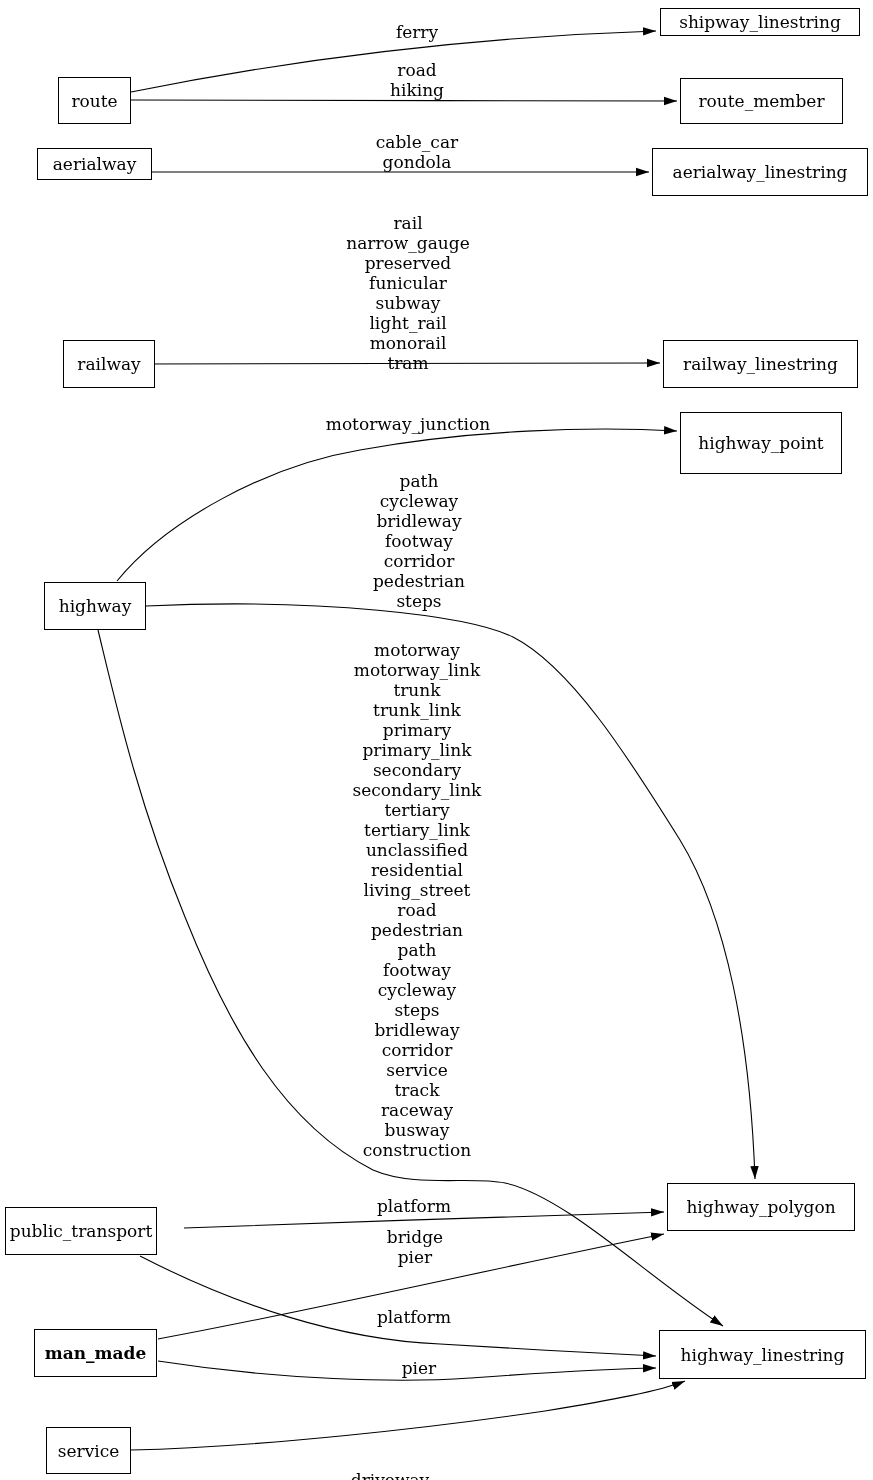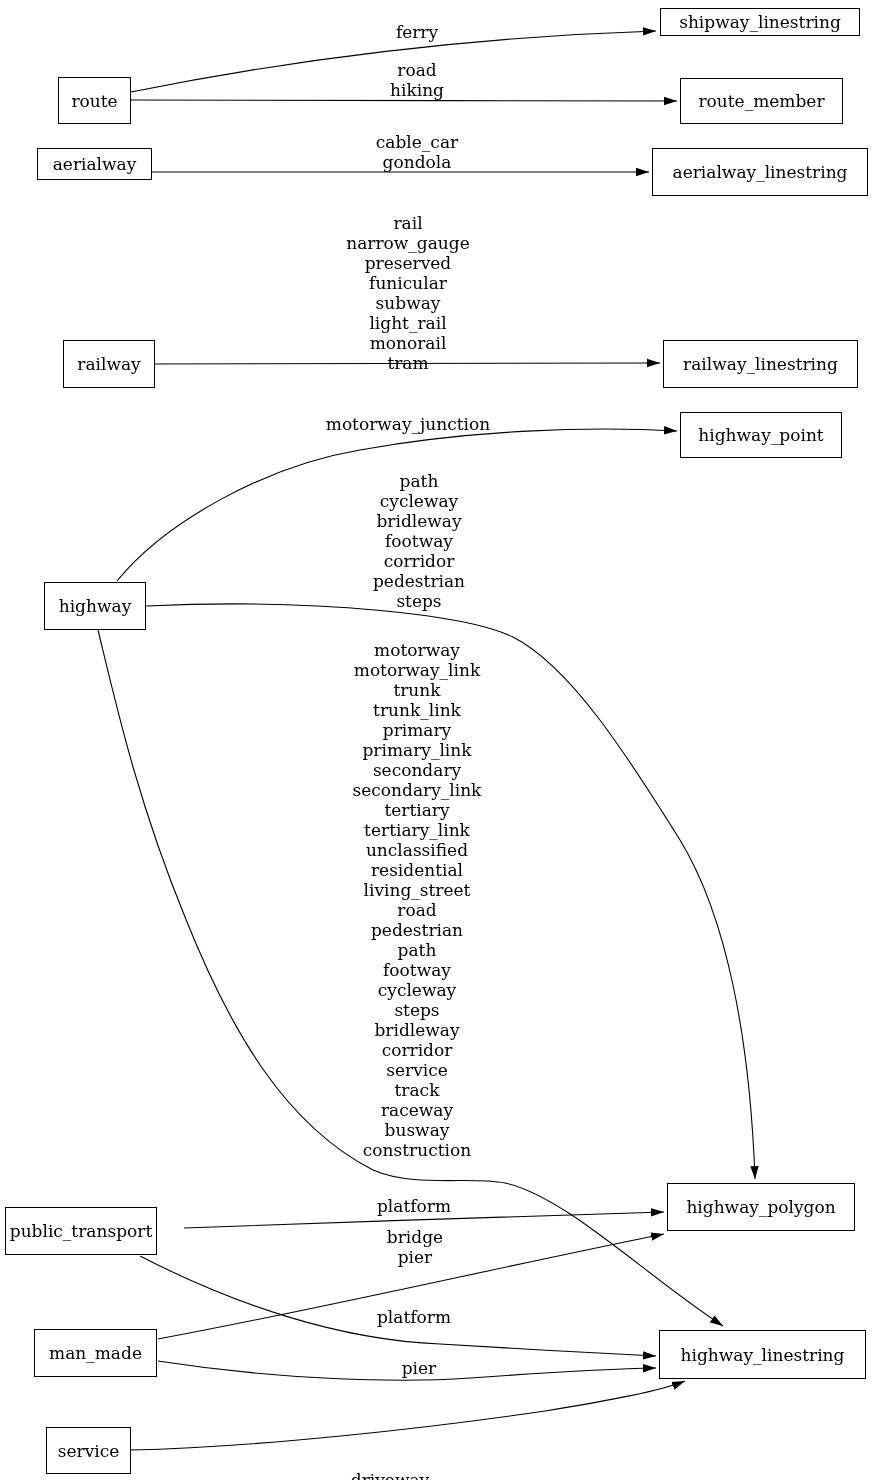--- a/index.html
+++ b/index.html
@@ -71,28 +71,28 @@
     <path class="edge" d="M 158,1339 C 320,1309 500,1267 664,1234" marker-end="url(#arrow)"></path>
     <path class="edge" d="M 158,1361 C 280,1380 400,1383 470,1378 C 540,1373 595,1369 656,1368" marker-end="url(#arrow)"></path>
     <path class="edge" d="M 131,1450 C 260,1447 430,1428 545,1411 C 612,1400 660,1391 685,1381" marker-end="url(#arrow)"></path>
   </svg>
 
   <div class="node" style="left:58px;  top:77px;   width:73px;  height:47px;">route</div>
   <div class="node" style="left:37px;  top:148px;  width:115px; height:32px;">aerialway</div>
   <div class="node" style="left:49px;  top:340px;  width:92px;  height:48px;margin-left:14px;">railway</div>
   <div class="node" style="left:44px;  top:582px;  width:102px; height:48px;">highway</div>
   <div class="node" style="left:5px;   top:1207px; width:152px; height:48px;">public_transport</div>
-  <div class="node" style="left:34px;  top:1329px; width:123px; height:48px;">man_made</div>
+  <div class="node" style="left:34px;  top:1329px; width:123px; height:48px;font-weight:bold;">man_made</div>
   <div class="node" style="left:46px;  top:1427px; width:85px;  height:47px;">service</div>
 
   <div class="node" style="left:660px; top:8px;    width:200px; height:28px;">shipway_linestring</div>
   <div class="node" style="left:680px; top:78px;   width:163px; height:46px;">route_member</div>
   <div class="node" style="left:652px; top:148px;  width:216px; height:48px;">aerialway_linestring</div>
   <div class="node" style="left:663px; top:340px;  width:195px; height:48px;">railway_linestring</div>
-  <div class="node" style="left:680px; top:412px;  width:162px; height:46px;">highway_point</div>
+  <div class="node" style="left:680px; top:412px;  width:162px; height:62px;">highway_point</div>
   <div class="node" style="left:659px; top:1330px; width:207px; height:49px;">highway_linestring</div>
   <div class="node" style="left:667px; top:1183px; width:188px; height:48px;">highway_polygon</div>
 
   <div class="edge-label" style="left:417px; top:22px;">ferry</div>
   <div class="edge-label" style="left:417px; top:60px;">road
 hiking</div>
   <div class="edge-label" style="left:417px; top:132px;">cable_car
 gondola</div>
   <div class="edge-label" style="left:408px; top:202px;margin-top:11px;">rail
 narrow_gauge

